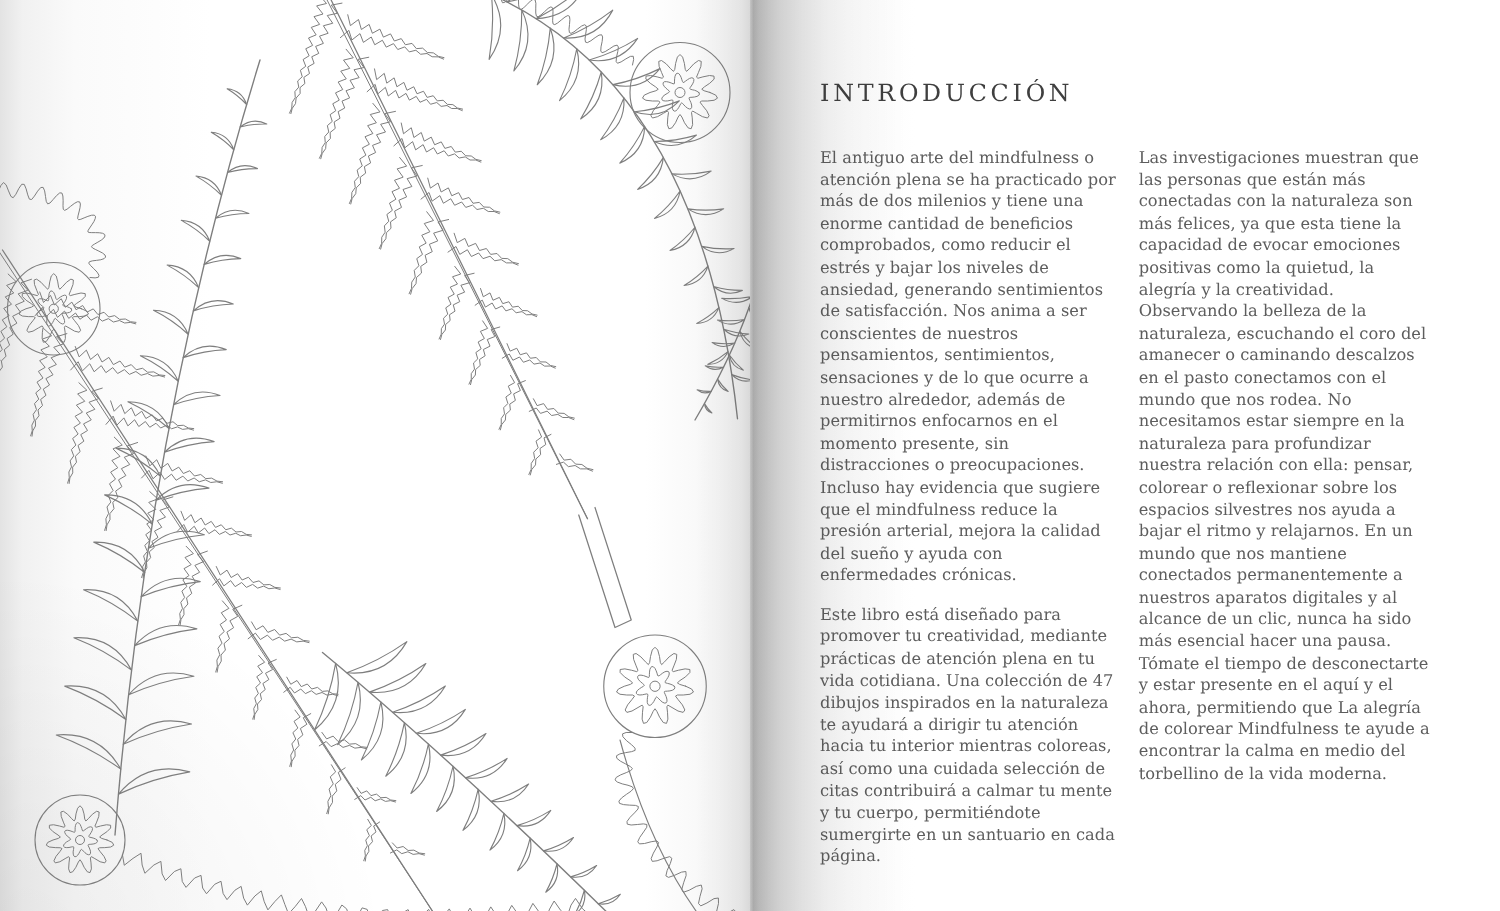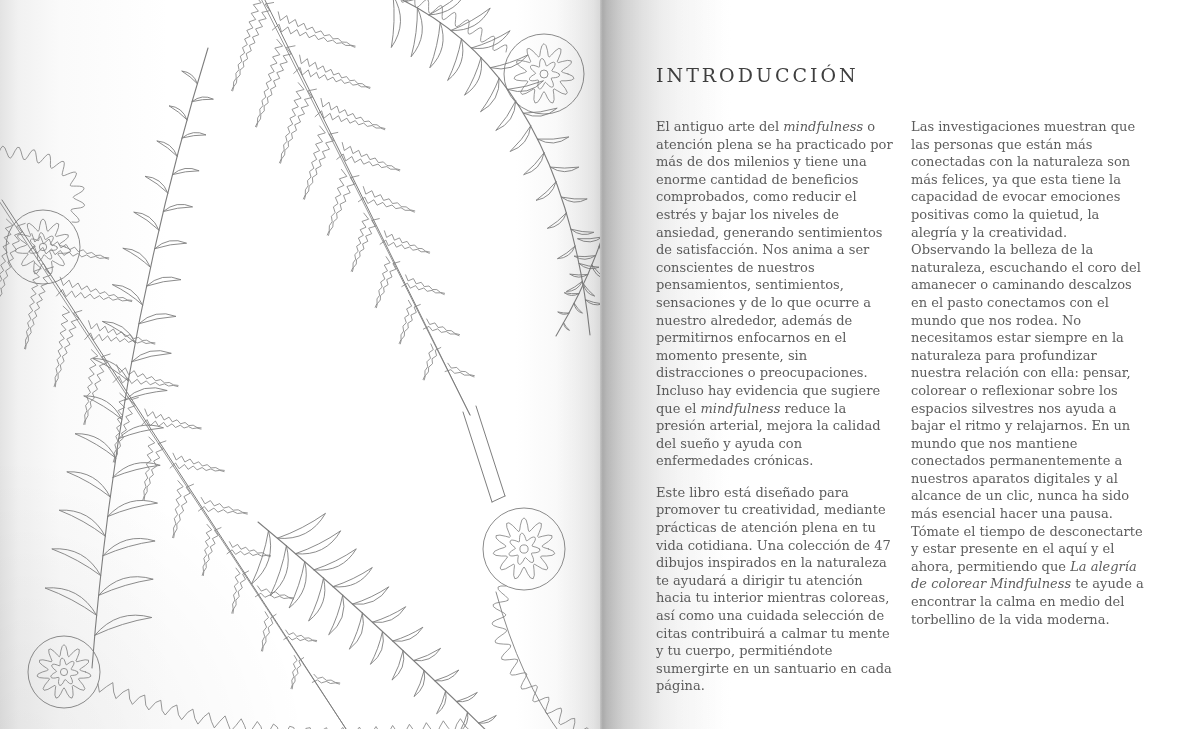--- a/index.html
+++ b/index.html
@@ -32,21 +32,21 @@
   .columns{
     position:absolute;left:56px;top:118px;width:492px;
     display:flex;gap:18px;
   }
   .col{width:237px;}
   .col p{
     margin:0 0 14px 0;
     font-size:13px;line-height:17.6px;color:#5d5d5d;
     text-align:left;
   }
-  .it{font-style:italic;margin-top:19px;}
+  .it{margin-top:19px;}
 </style>
 </head>
 <body>
 
 <div class="spread">
 
   <div class="page-left">
     <svg id="fern-art" width="600" height="729" viewBox="0 0 600 729">
         <path d="M256 -18L470 415" fill="none" stroke="#7e7e7e" stroke-width="1" stroke-linecap="round" stroke-linejoin="round"></path>
         <path d="M253.3105359491825 -16.67079605802554L470 415" fill="none" stroke="#7e7e7e" stroke-width="0.8" stroke-linecap="round" stroke-linejoin="round"></path>

